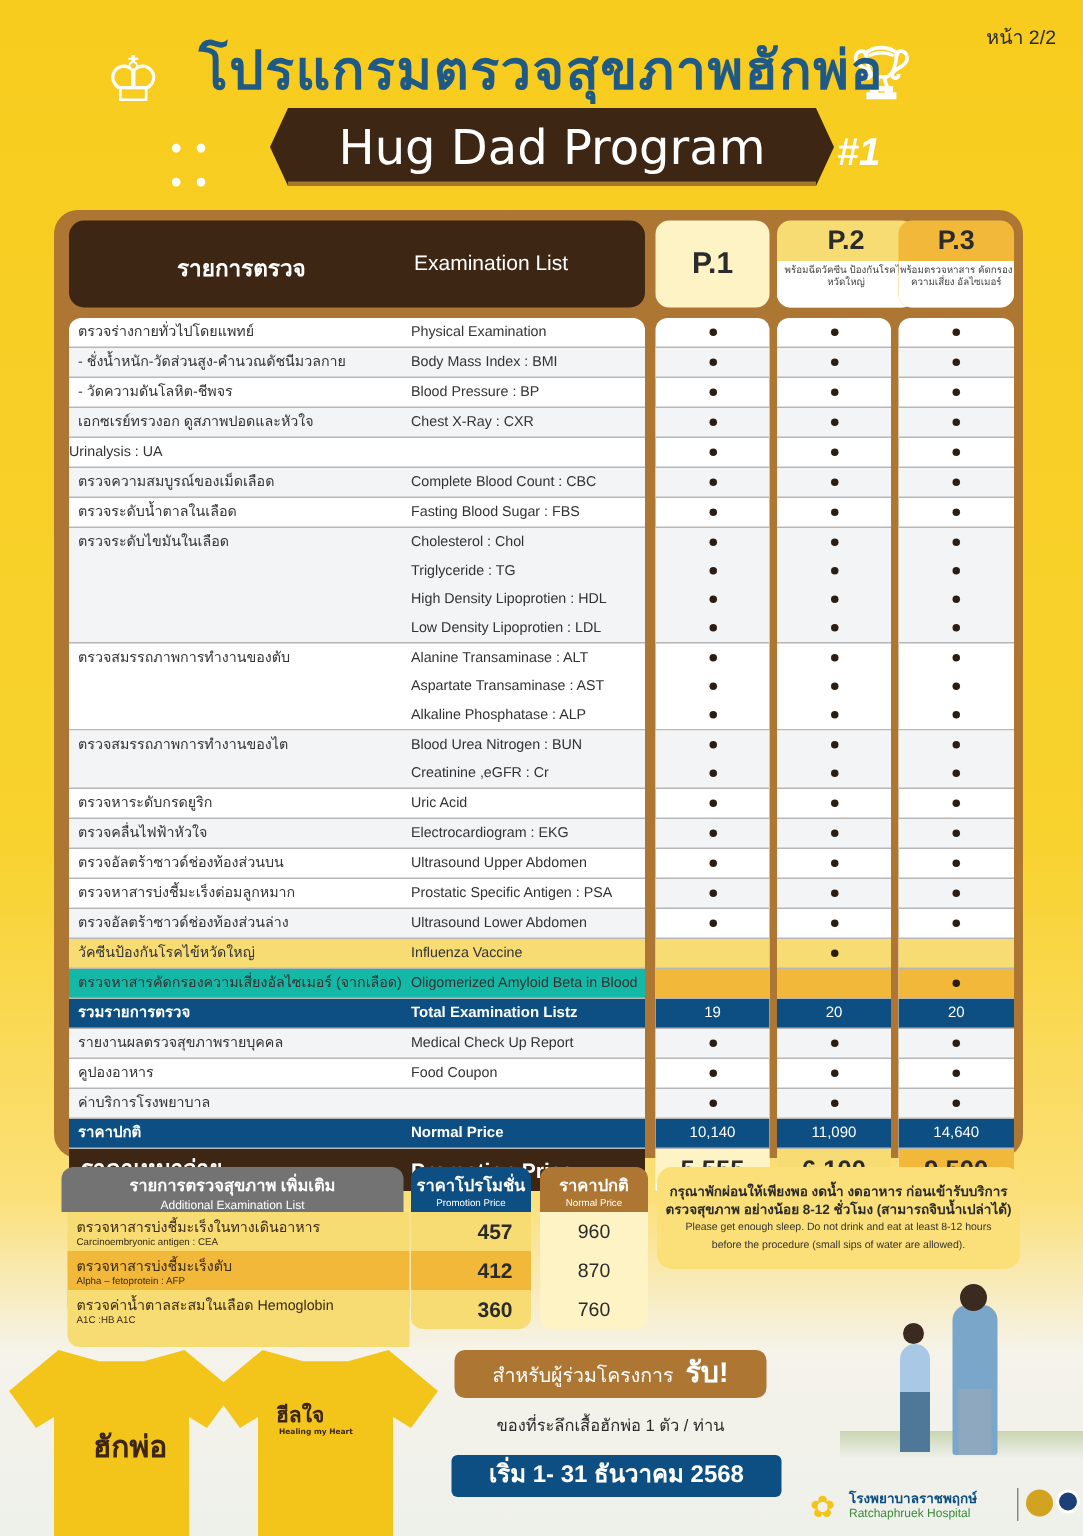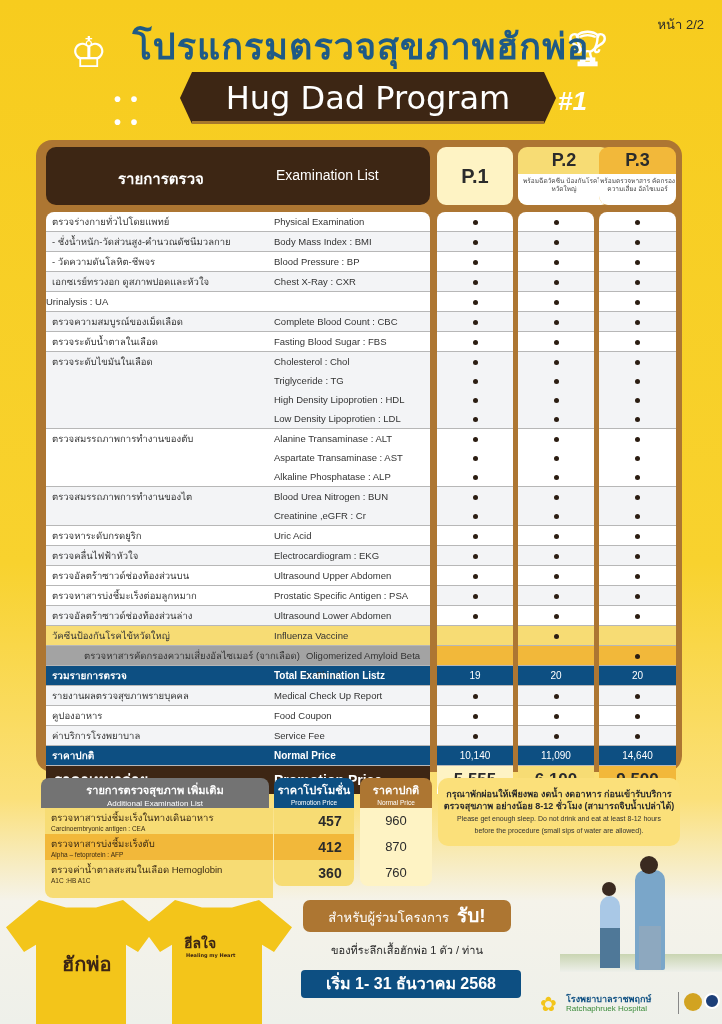--- a/index.html
+++ b/index.html
@@ -65,21 +65,21 @@
     position: absolute; top: 212px; width: 76px;
     background: #fff; border-radius: 8px 8px 0 0; overflow: hidden;
   }
   .c1 { left: 437px; } .c2 { left: 518px; } .c3 { left: 599px; width: 77px; }
   .row { display: flex; border-bottom: 1px solid #b7b7b7; font-size: 9.5px; color: #333; }
   .row.alt { background: #f3f4f6; }
   .row .th { width: 228px; padding-left: 6px; }
   .row .en { flex: 1; }
   .row .line { height: 19px; line-height: 19px; }
   .row.yellow1 { background: #f7dc74; }
-  .row.yellow2 { background: #a3a3a3; padding-left: 32px; }
+  .row.yellow2 { background: #14b8a6; }
   .row.blue { background: #0d4f82; color: #fff; font-weight: bold; }
   .row.blue .en, .row.blue .th { font-size: 10px; }
   .row.promo { background: #3d2614; color: #fff; font-weight: bold; height: 28px; border-bottom: none; }
   .row.promo .th { font-size: 15px; line-height: 28px; padding-left: 8px; }
   .row.promo .en { font-size: 14px; line-height: 28px; }
   .cell { text-align: center; border-bottom: 1px solid #b7b7b7; font-size: 10px; color: #2b2b2b; }
   .cell .line { height: 19px; line-height: 19px; }
   .cell.alt { background: #f3f4f6; }
   .cell.yellow1 { background: #f7dc74; }
   .cell.yellow2 { background: #f2b83a; }
@@ -357,23 +357,20 @@
         <div class="line">คูปองอาหาร</div>
       </div>
       <div class="en">
         <div class="line">Food Coupon</div>
       </div>
     </div>
     <div class="row alt">
       <div class="th">
         <div class="line">ค่าบริการโรงพยาบาล</div>
       </div>
-      <div class="en">
-        <div class="line">Service Fee</div>
-      </div>
     </div>
     <div class="row blue">
       <div class="th">
         <div class="line">ราคาปกติ</div>
       </div>
       <div class="en">
         <div class="line">Normal Price</div>
       </div>
     </div>
     <div class="row promo">

